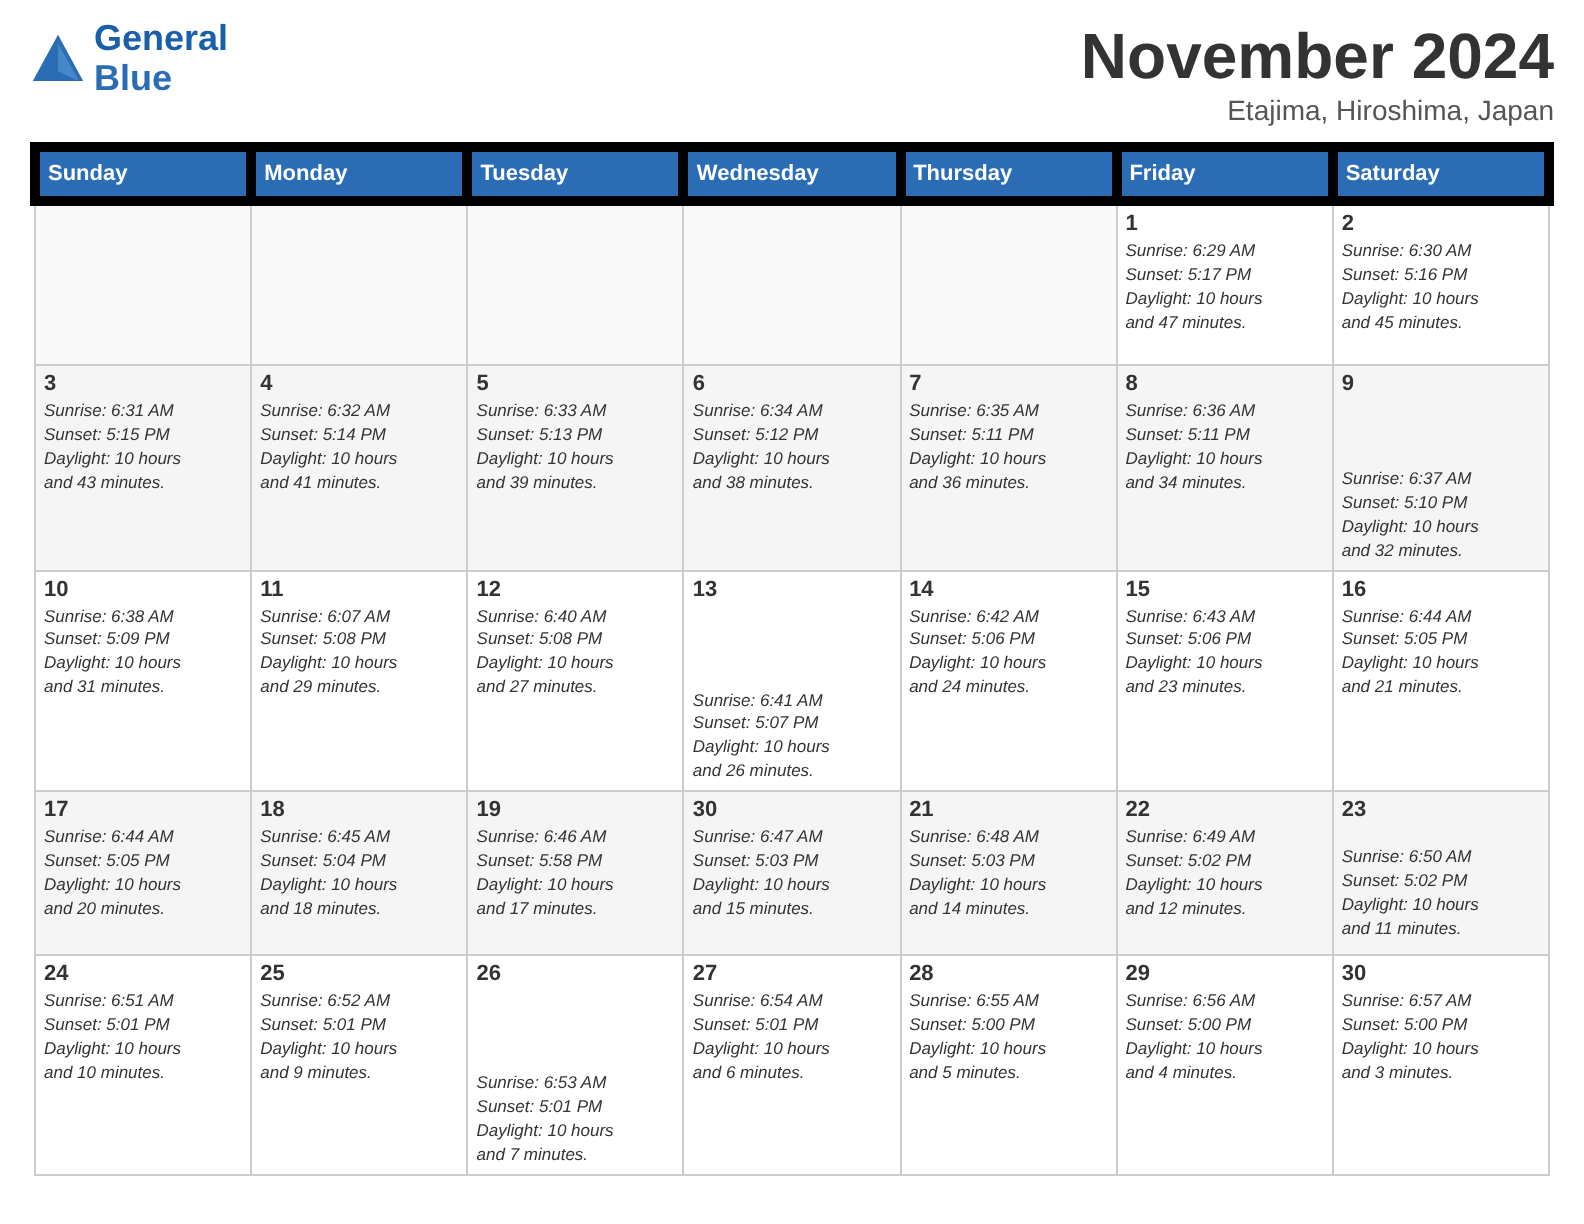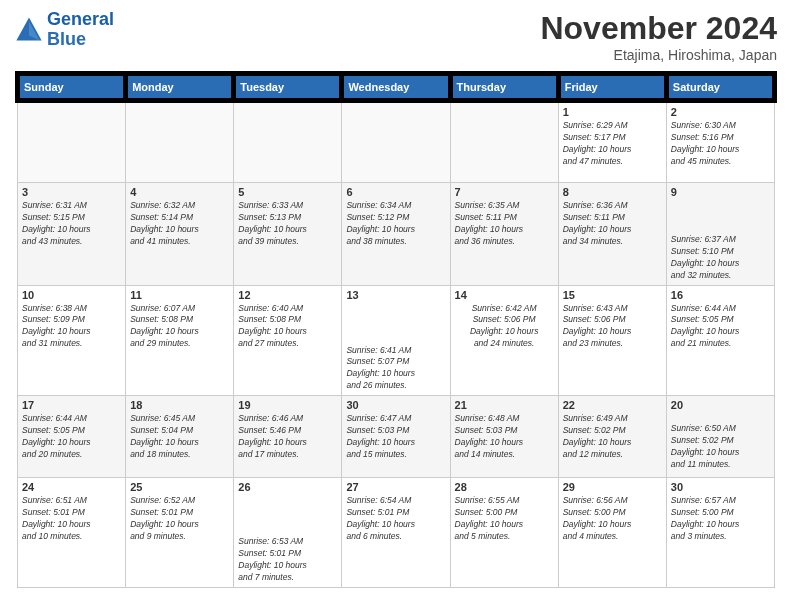--- a/index.html
+++ b/index.html
@@ -222,21 +222,21 @@
           </td>
           <td>
             <span class="day-num">13</span>
             <div class="day-info" style="white-space: pre-line; margin-top: 44px;">Sunrise: 6:41 AM
 Sunset: 5:07 PM
 Daylight: 10 hours
 and 26 minutes.</div>
           </td>
           <td>
             <span class="day-num">14</span>
-            <div class="day-info" style="white-space: pre-line; text-align: center;">Sunrise: 6:42 AM
+            <div class="day-info" style="white-space: pre-line;">Sunrise: 6:42 AM
 Sunset: 5:06 PM
 Daylight: 10 hours
 and 24 minutes.</div>
           </td>
           <td>
             <span class="day-num">15</span>
             <div class="day-info" style="white-space: pre-line;">Sunrise: 6:43 AM
 Sunset: 5:06 PM
 Daylight: 10 hours
 and 23 minutes.</div>
@@ -260,21 +260,21 @@
           <td>
             <span class="day-num">18</span>
             <div class="day-info" style="white-space: pre-line;">Sunrise: 6:45 AM
 Sunset: 5:04 PM
 Daylight: 10 hours
 and 18 minutes.</div>
           </td>
           <td>
             <span class="day-num">19</span>
             <div class="day-info" style="white-space: pre-line;">Sunrise: 6:46 AM
-Sunset: 5:46 PM
+Sunset: 5:58 PM
 Daylight: 10 hours
 and 17 minutes.</div>
           </td>
           <td>
             <span class="day-num">30</span>
             <div class="day-info" style="white-space: pre-line;">Sunrise: 6:47 AM
 Sunset: 5:03 PM
 Daylight: 10 hours
 and 15 minutes.</div>
           </td>
@@ -286,21 +286,21 @@
 and 14 minutes.</div>
           </td>
           <td>
             <span class="day-num">22</span>
             <div class="day-info" style="white-space: pre-line;">Sunrise: 6:49 AM
 Sunset: 5:02 PM
 Daylight: 10 hours
 and 12 minutes.</div>
           </td>
           <td>
-            <span class="day-num">20</span>
+            <span class="day-num">23</span>
             <div class="day-info" style="white-space: pre-line; margin-top: 12px;">Sunrise: 6:50 AM
 Sunset: 5:02 PM
 Daylight: 10 hours
 and 11 minutes.</div>
           </td>
         </tr>
         <tr>
           <td>
             <span class="day-num">24</span>
             <div class="day-info" style="white-space: pre-line;">Sunrise: 6:51 AM

